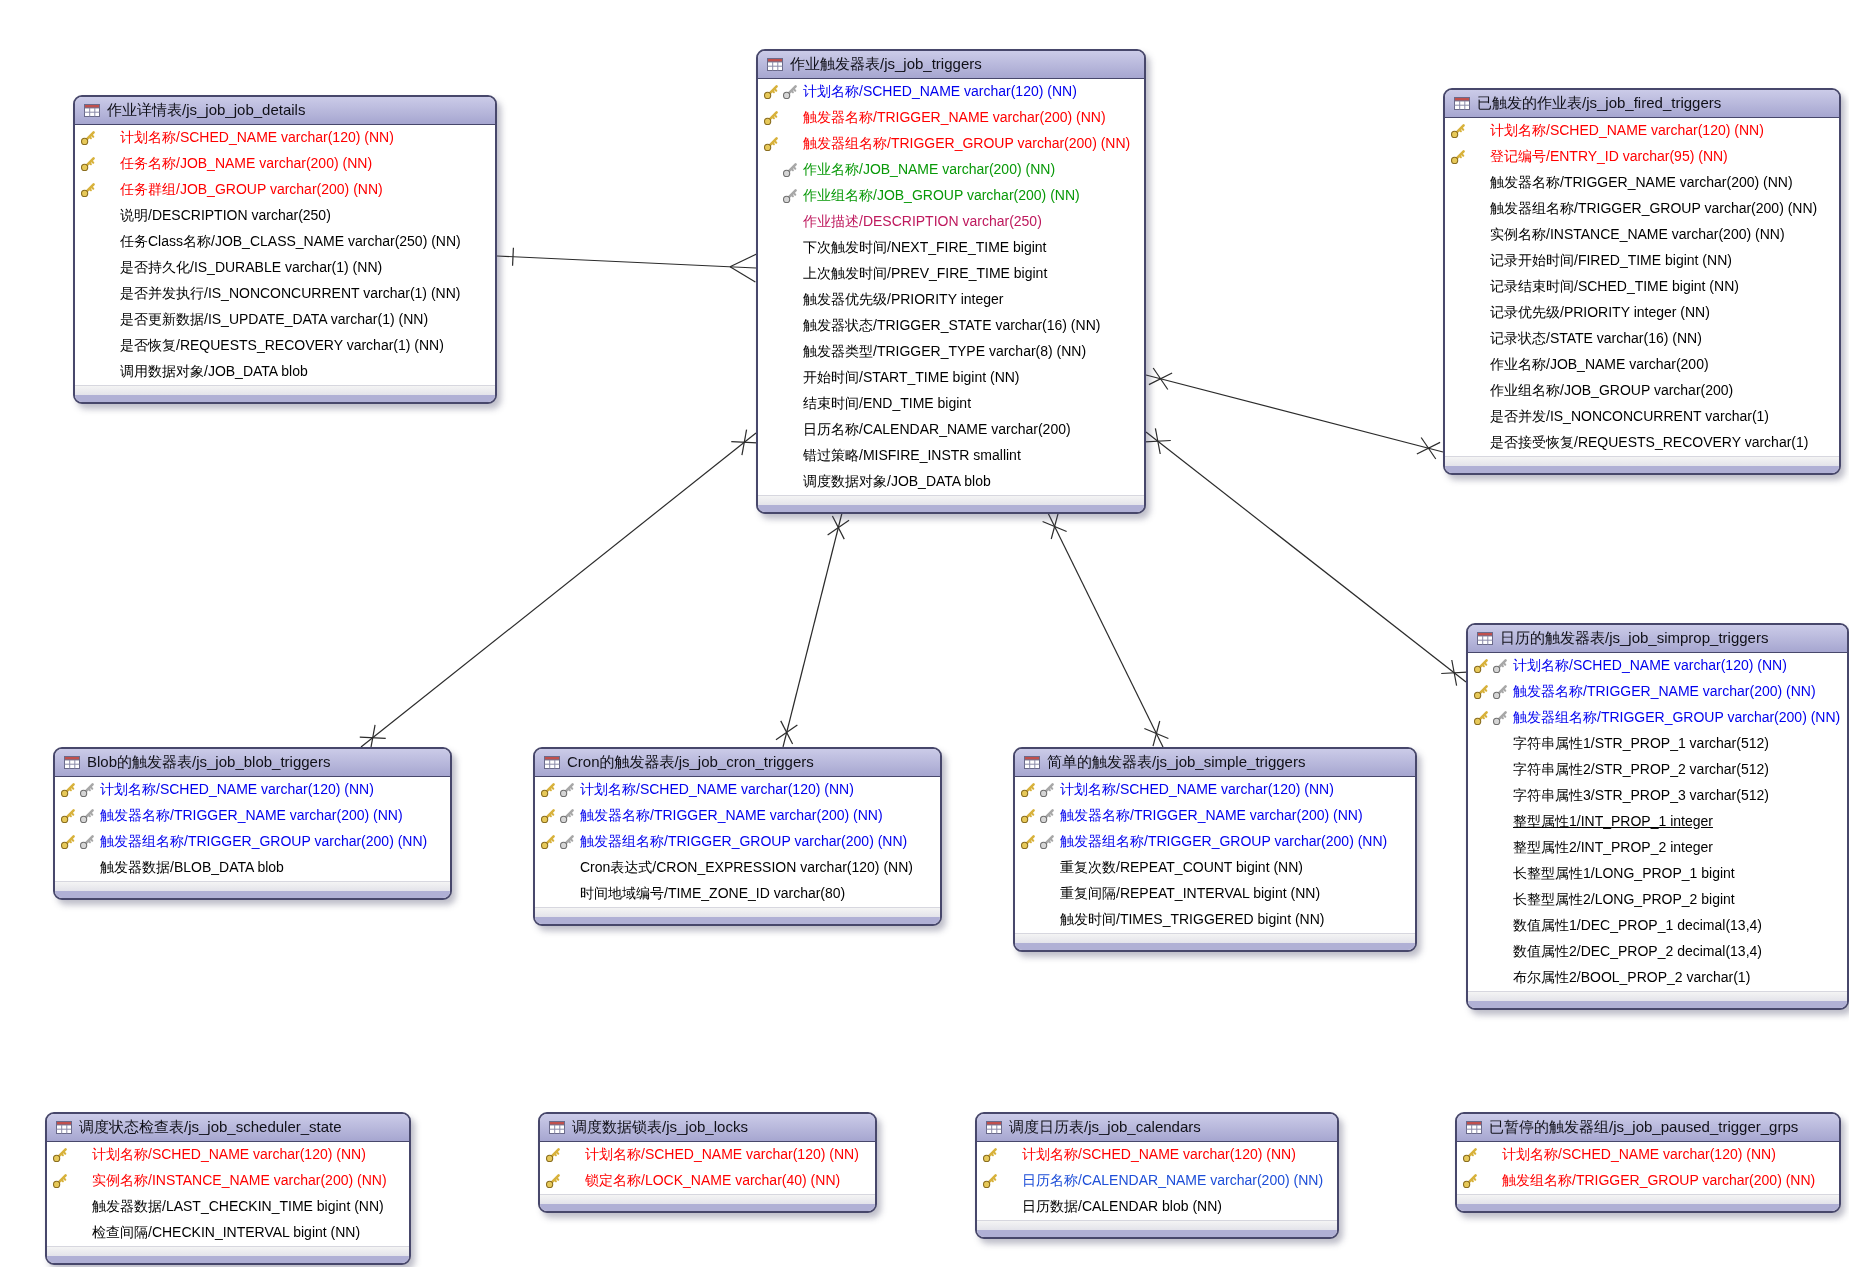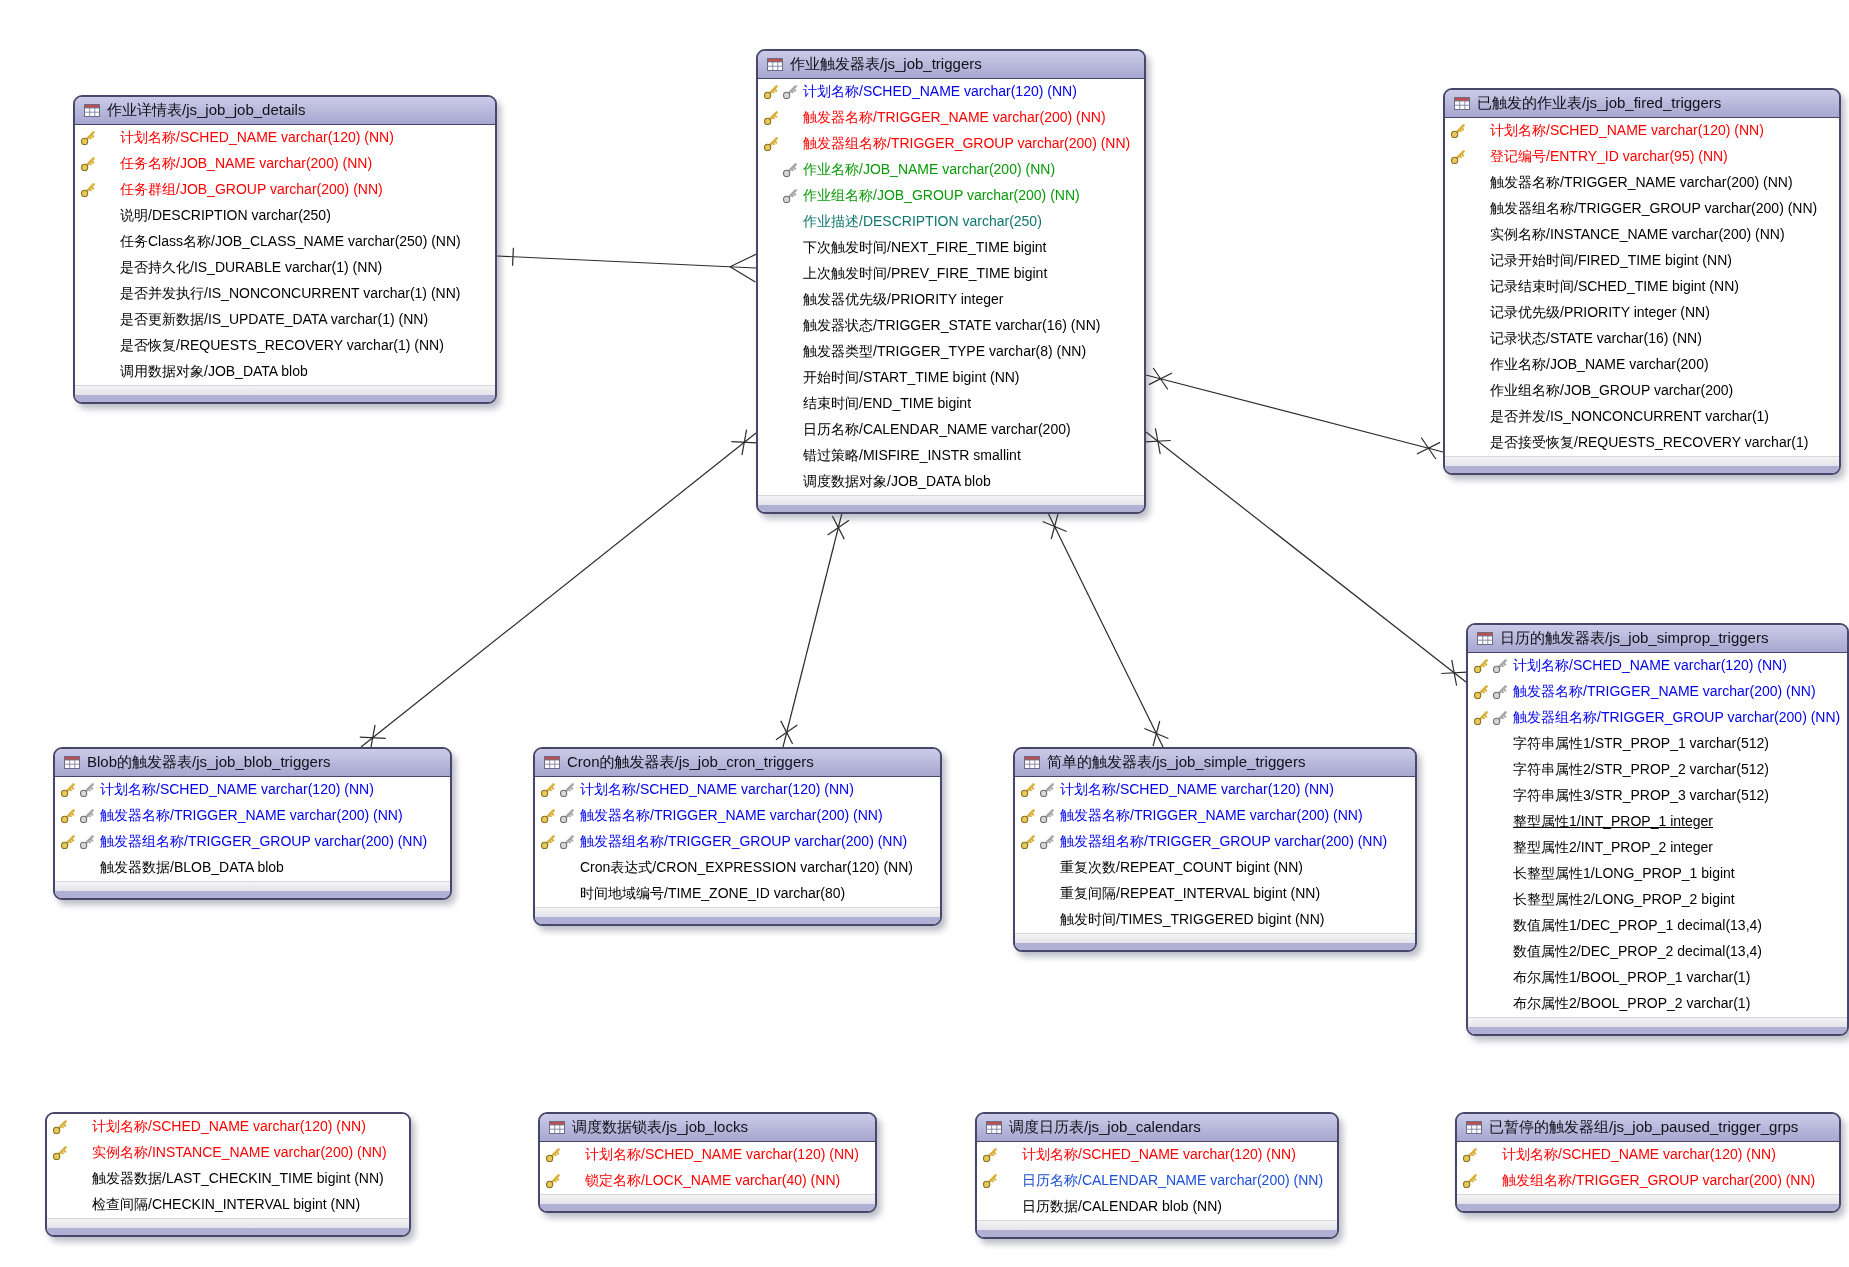--- a/index.html
+++ b/index.html
@@ -148,21 +148,21 @@
                 <path d="M6.2 9.8 L13.6 2.4" stroke="#a8a8a8" stroke-width="2.6" stroke-linecap="round"></path>
                 <path d="M11.3 4.7 L13.3 6.7 M9.3 6.7 L10.9 8.3" stroke="#a8a8a8" stroke-width="2" stroke-linecap="round"></path>
                 <circle cx="4.6" cy="11.4" r="3.1" fill="#d6d6d6" stroke="#6f6f6f" stroke-width="1.1"></circle>
               </svg>
             </span>
           </span>
           <span class="coltext" style="color: rgb(8, 153, 8);">作业组名称/JOB_GROUP varchar(200) (NN)</span>
         </div>
         <div class="trow">
           <span class="keys"></span>
-          <span class="coltext" style="color: #0f766e;">作业描述/DESCRIPTION varchar(250)</span>
+          <span class="coltext" style="color: #be185d;">作业描述/DESCRIPTION varchar(250)</span>
         </div>
         <div class="trow">
           <span class="keys"></span>
           <span class="coltext" style="color: rgb(0, 0, 0);">下次触发时间/NEXT_FIRE_TIME bigint</span>
         </div>
         <div class="trow">
           <span class="keys"></span>
           <span class="coltext" style="color: rgb(0, 0, 0);">上次触发时间/PREV_FIRE_TIME bigint</span>
         </div>
         <div class="trow">
@@ -471,24 +471,20 @@
         <div class="trow">
           <span class="keys"></span>
           <span class="coltext" style="color: rgb(0, 0, 0);">数值属性1/DEC_PROP_1 decimal(13,4)</span>
         </div>
         <div class="trow">
           <span class="keys"></span>
           <span class="coltext" style="color: rgb(0, 0, 0);">数值属性2/DEC_PROP_2 decimal(13,4)</span>
         </div>
         <div class="trow">
           <span class="keys"></span>
-          <span class="coltext" style="color: rgb(0, 0, 0);">布尔属性1/BOOL_PROP_1 varchar(1)</span>
-        </div>
-        <div class="trow">
-          <span class="keys"></span>
           <span class="coltext" style="color: rgb(0, 0, 0);">布尔属性2/BOOL_PROP_2 varchar(1)</span>
         </div>
       </div>
       <div class="tfoot-gray"></div>
       <div class="tfoot-purple"></div>
     </div>
     <div class="tbl" style="left: 53px; top: 747px; width: 395px;">
       <div class="thead">
         <span class="ticon">
           <svg width="16" height="13" viewBox="0 0 16 13">
@@ -731,20 +727,32 @@
         </div>
         <div class="trow">
           <span class="keys"></span>
           <span class="coltext" style="color: rgb(0, 0, 0);">触发时间/TIMES_TRIGGERED bigint (NN)</span>
         </div>
       </div>
       <div class="tfoot-gray"></div>
       <div class="tfoot-purple"></div>
     </div>
     <div class="tbl" style="left: 45px; top: 1112px; width: 362px;">
+      <div class="thead">
+        <span class="ticon">
+          <svg width="16" height="13" viewBox="0 0 16 13">
+            <rect x="0.5" y="0.5" width="15" height="12" fill="#ffffff" stroke="#6a6a8a"></rect>
+            <rect x="0.5" y="0.5" width="15" height="3.4" fill="#c0504d" stroke="#6a6a8a"></rect>
+            <line x1="5.7" y1="3.9" x2="5.7" y2="12.5" stroke="#8a8aa8" stroke-width="1"></line>
+            <line x1="10.8" y1="3.9" x2="10.8" y2="12.5" stroke="#8a8aa8" stroke-width="1"></line>
+            <line x1="0.5" y1="8.2" x2="15.5" y2="8.2" stroke="#8a8aa8" stroke-width="1"></line>
+          </svg>
+        </span>
+        <span class="ttitle">调度状态检查表/js_job_scheduler_state</span>
+      </div>
       <div>
         <div class="trow">
           <span class="keys">
             <span class="keyicon">
               <svg width="17" height="16" viewBox="0 0 17 16">
                 <path d="M6.2 9.8 L13.6 2.4" stroke="#d8b23c" stroke-width="2.6" stroke-linecap="round"></path>
                 <path d="M11.3 4.7 L13.3 6.7 M9.3 6.7 L10.9 8.3" stroke="#d8b23c" stroke-width="2" stroke-linecap="round"></path>
                 <circle cx="4.6" cy="11.4" r="3.1" fill="#e7c95a" stroke="#8a6d1f" stroke-width="1.1"></circle>
               </svg>
             </span>

